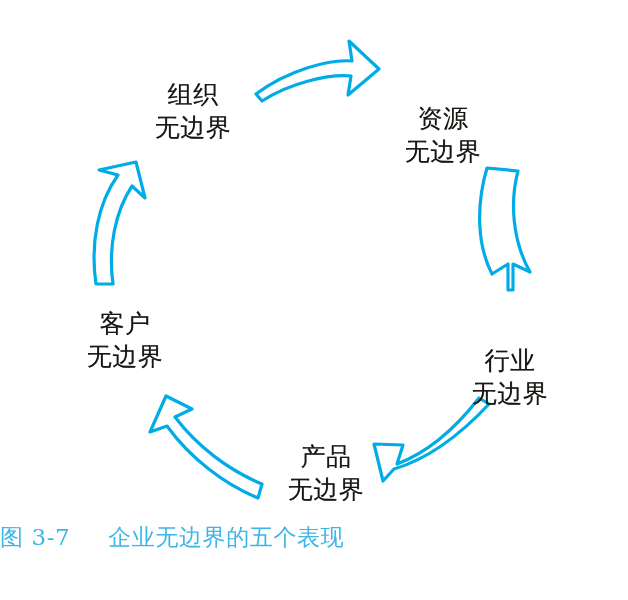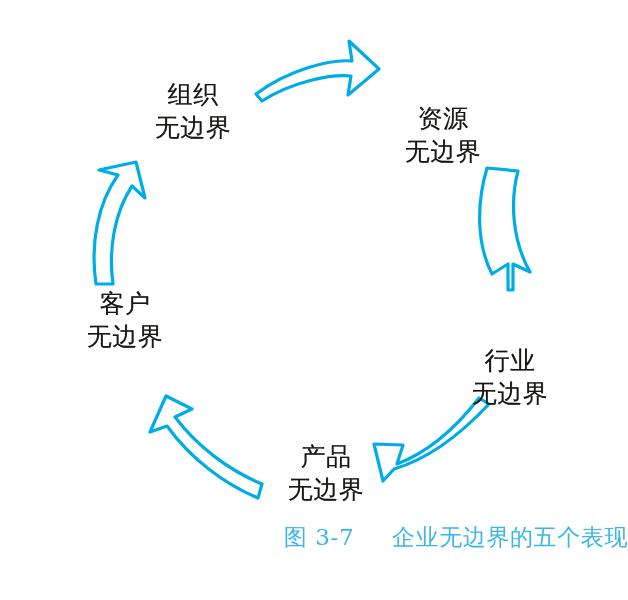--- a/index.html
+++ b/index.html
@@ -33,28 +33,28 @@
     white-space: nowrap;
     text-shadow: 0.35px 0 0 rgba(25,23,20,0.55);
   }
   .node-label .line {
     display: block;
   }
   #node-organization { left: 118px; top: 78px;  width: 150px; }
   #node-resource     { left: 368px; top: 78px;  width: 150px; margin-top: 24px; }
   #node-industry     { left: 440px; top: 305px; width: 140px; margin-top: 39px; }
   #node-product      { left: 256px; top: 440px; width: 140px; }
-  #node-customer     { left: 55px;  top: 287px; width: 140px; }
+  #node-customer     { left: 55px;  top: 307px; width: 140px; }
 
   #figure-caption {
     position: absolute;
     left: 0;
     top: 522px;
     width: 628px;
-    text-align: right;
+    text-align: left;
     color: #3cb6e8;
     font-family: "DejaVu Serif", "Liberation Serif", serif;
     font-size: 23px;
     letter-spacing: 0.6px;
     white-space: nowrap;
   }
   #figure-caption .cap-gap {
     display: inline-block;
     width: 22px;
   }

